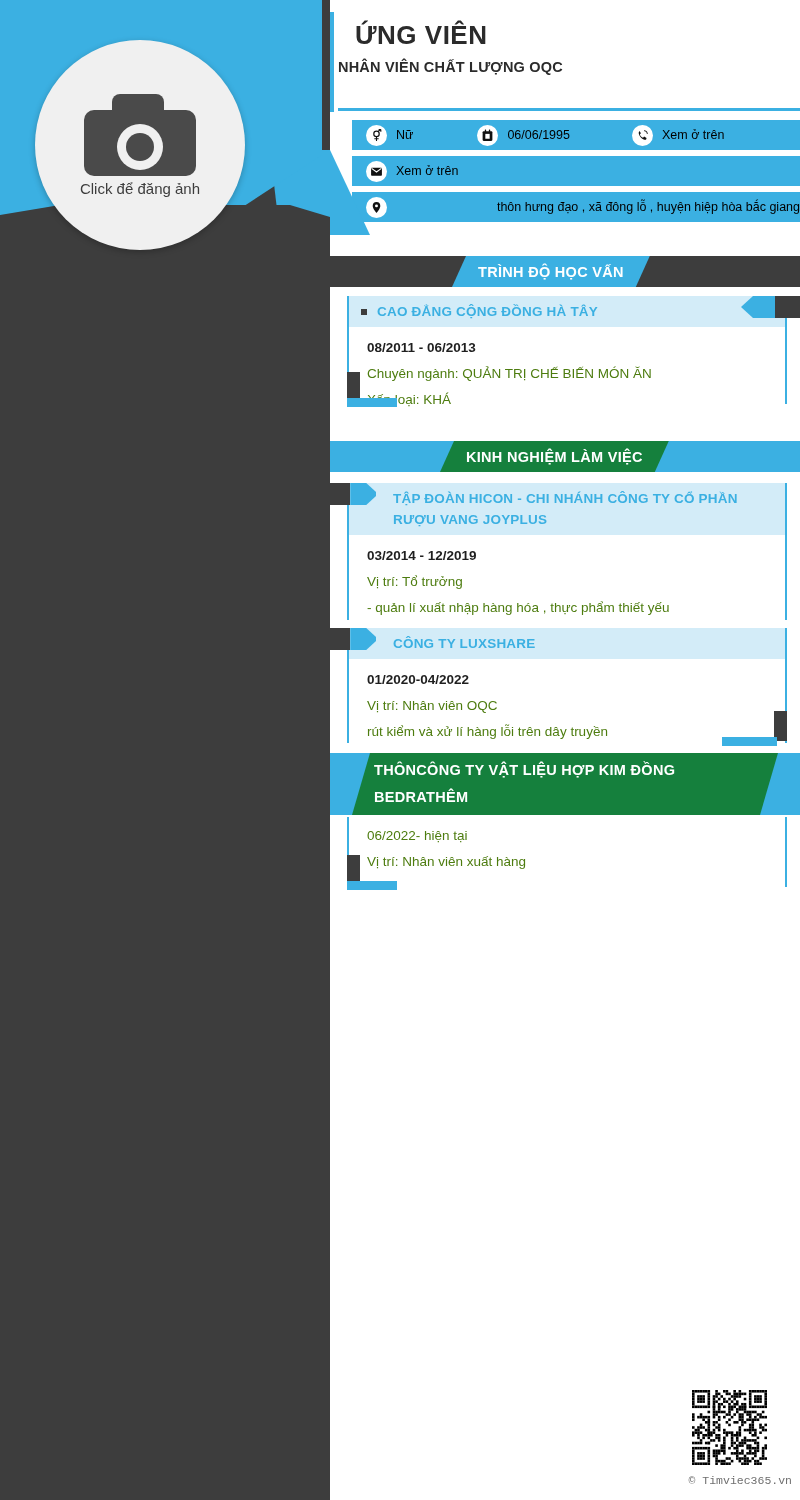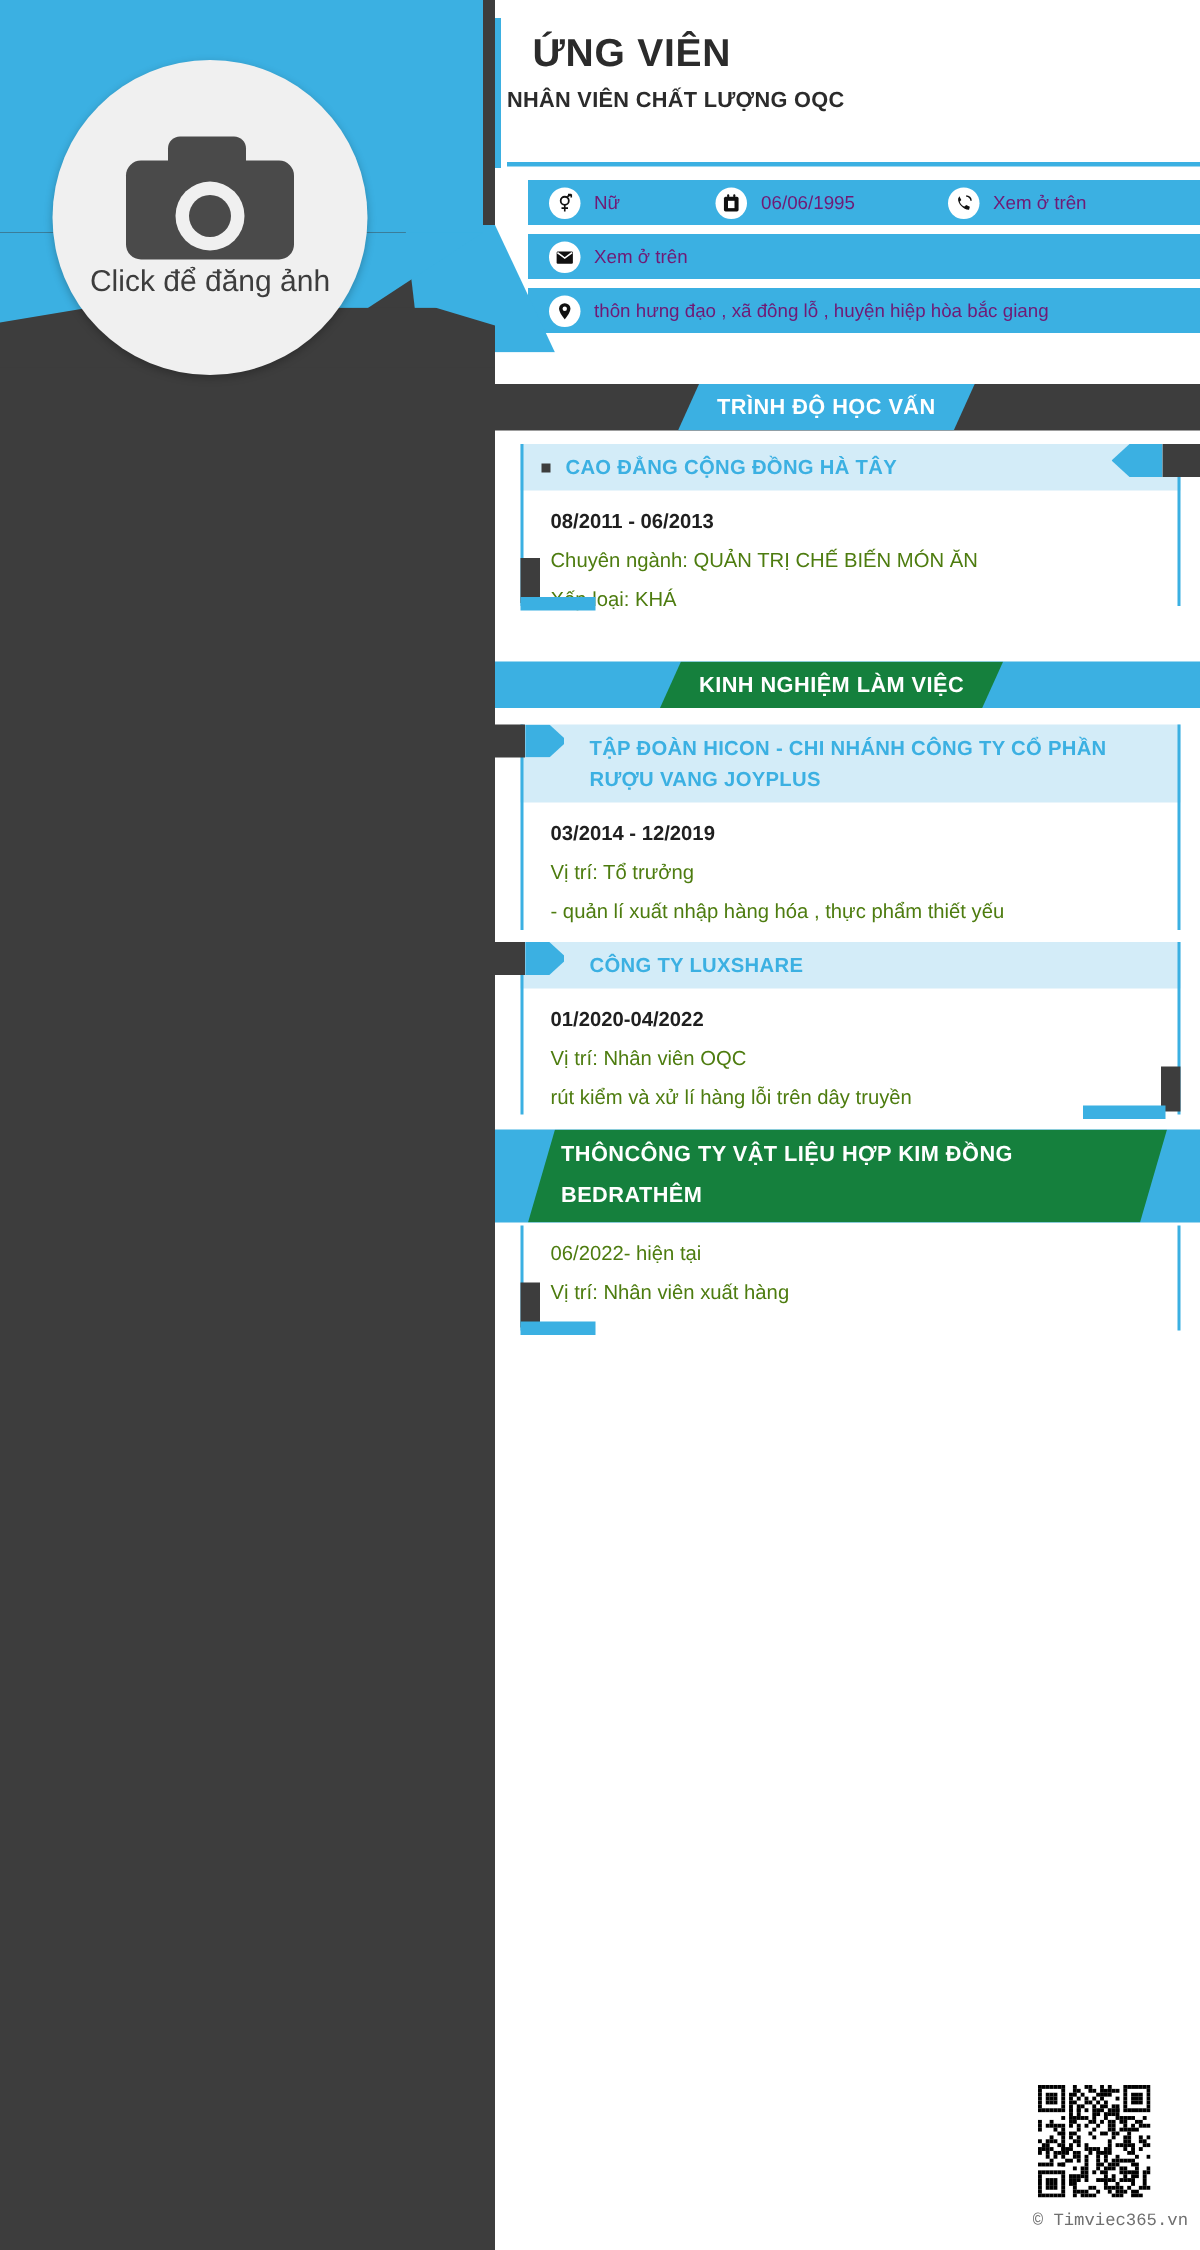--- a/index.html
+++ b/index.html
@@ -57,21 +57,21 @@
     background:#4a4a4a; border-radius:8px 8px 0 0;
   }
   .cam-lens{
     position:absolute; left:33px; top:30px; width:46px; height:46px;
     border-radius:50%; background:#f0f0f0;
   }
   .cam-lens-in{
     position:absolute; left:42px; top:39px; width:28px; height:28px;
     border-radius:50%; background:#4a4a4a;
   }
-  .photo-label{ font-size:20px; color:#3d3d3d; }
+  .photo-label{ font-size:15px; color:#3d3d3d; }
 
   .sb-text{
     position:absolute; left:24px; width:278px;
     color:#e8e8e8; font-size:13.5px; line-height:26px;
     text-align:justify;
   }
   .sb-summary{ top:248px; }
   .sb-summary p{ text-align:justify; }
   .sb-summary p.last{ text-align:left; }
 
@@ -114,28 +114,28 @@
     position:absolute; left:0px; top:12px; width:4px; height:100px;
     background:#3bb0e2;
   }
 
   .info-row{
     position:absolute; left:22px; width:448px; height:30px;
     background:#3bb0e2; display:flex; align-items:center;
   }
   .info-r1{ top:120px; }
   .info-r2{ top:156px; }
-  .info-r3{ top:192px; }
+  .info-r3{ top:192px;justify-content:space-between; }
   .ic{
     width:21px;height:21px;border-radius:50%;background:#fff;
     display:inline-flex;align-items:center;justify-content:center;
     margin-left:14px; margin-right:9px; flex:0 0 auto;
   }
   .ic svg{ display:block; }
-  .itxt{ color:#701a75; font-size:12.5px; }
+  .itxt{ color:#000000; font-size:12.5px; }
   .ispacer{ flex:0 0 auto; }
 
   
   .sec-bar{
     position:absolute; left:0; width:470px; height:31px;
   }
   .sec-bar.dark{ background:#3d3d3d; }
   .sec-bar.blue{ background:#3bb0e2; }
   .sec-chip{
     position:absolute; top:0; height:31px;

